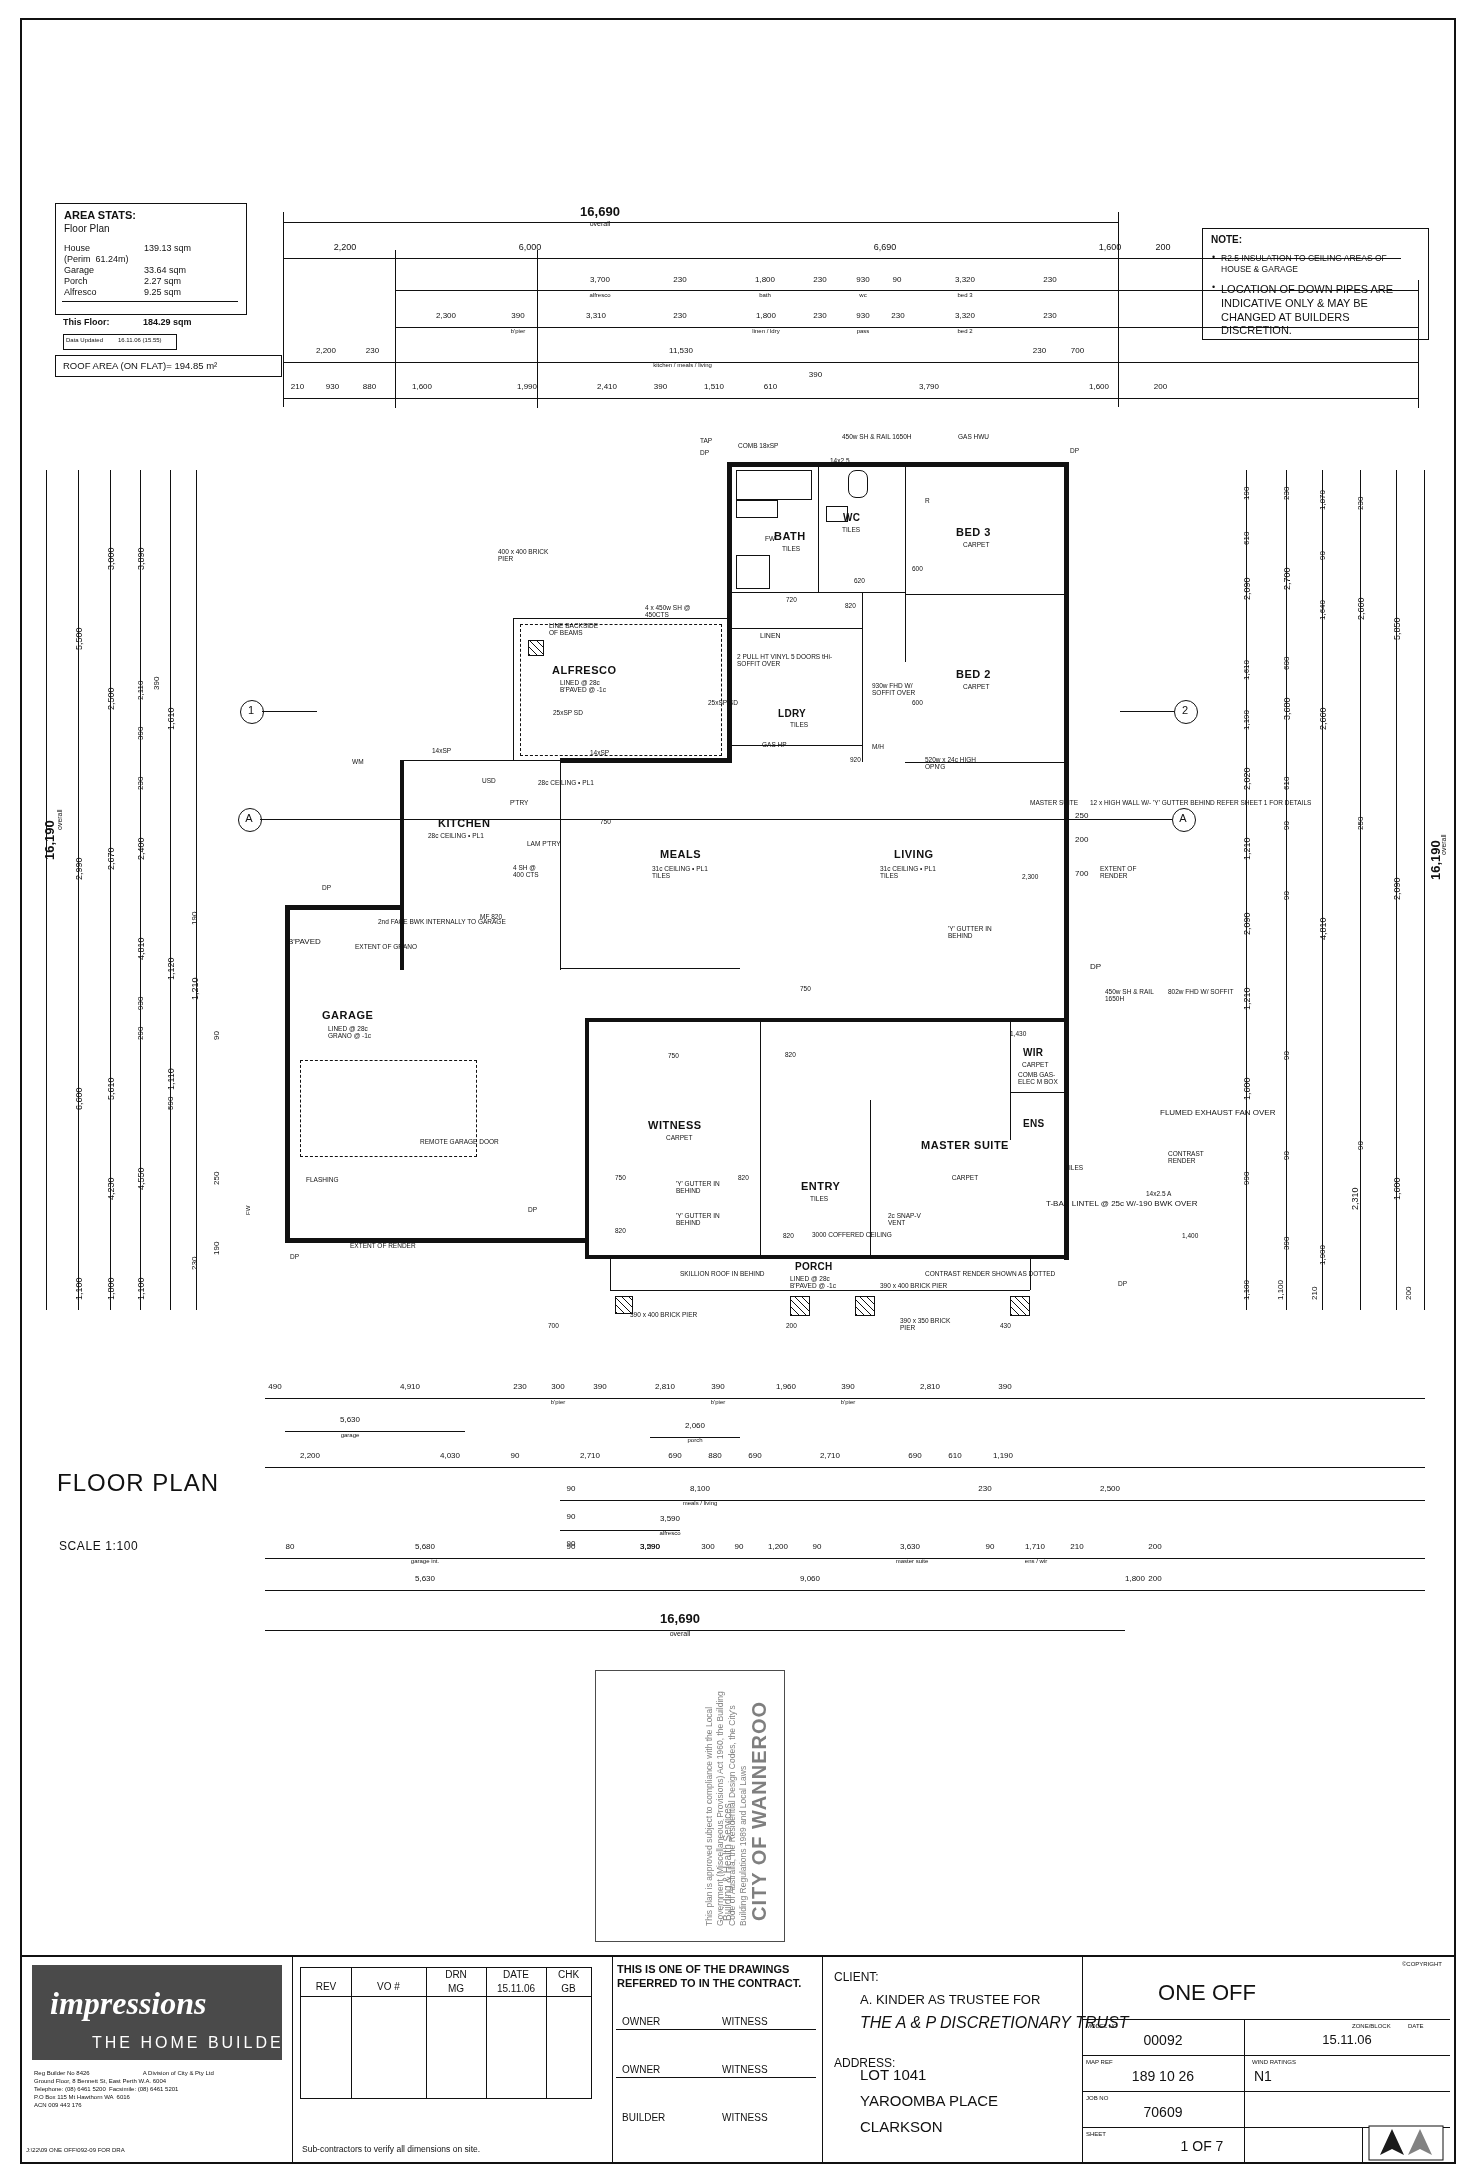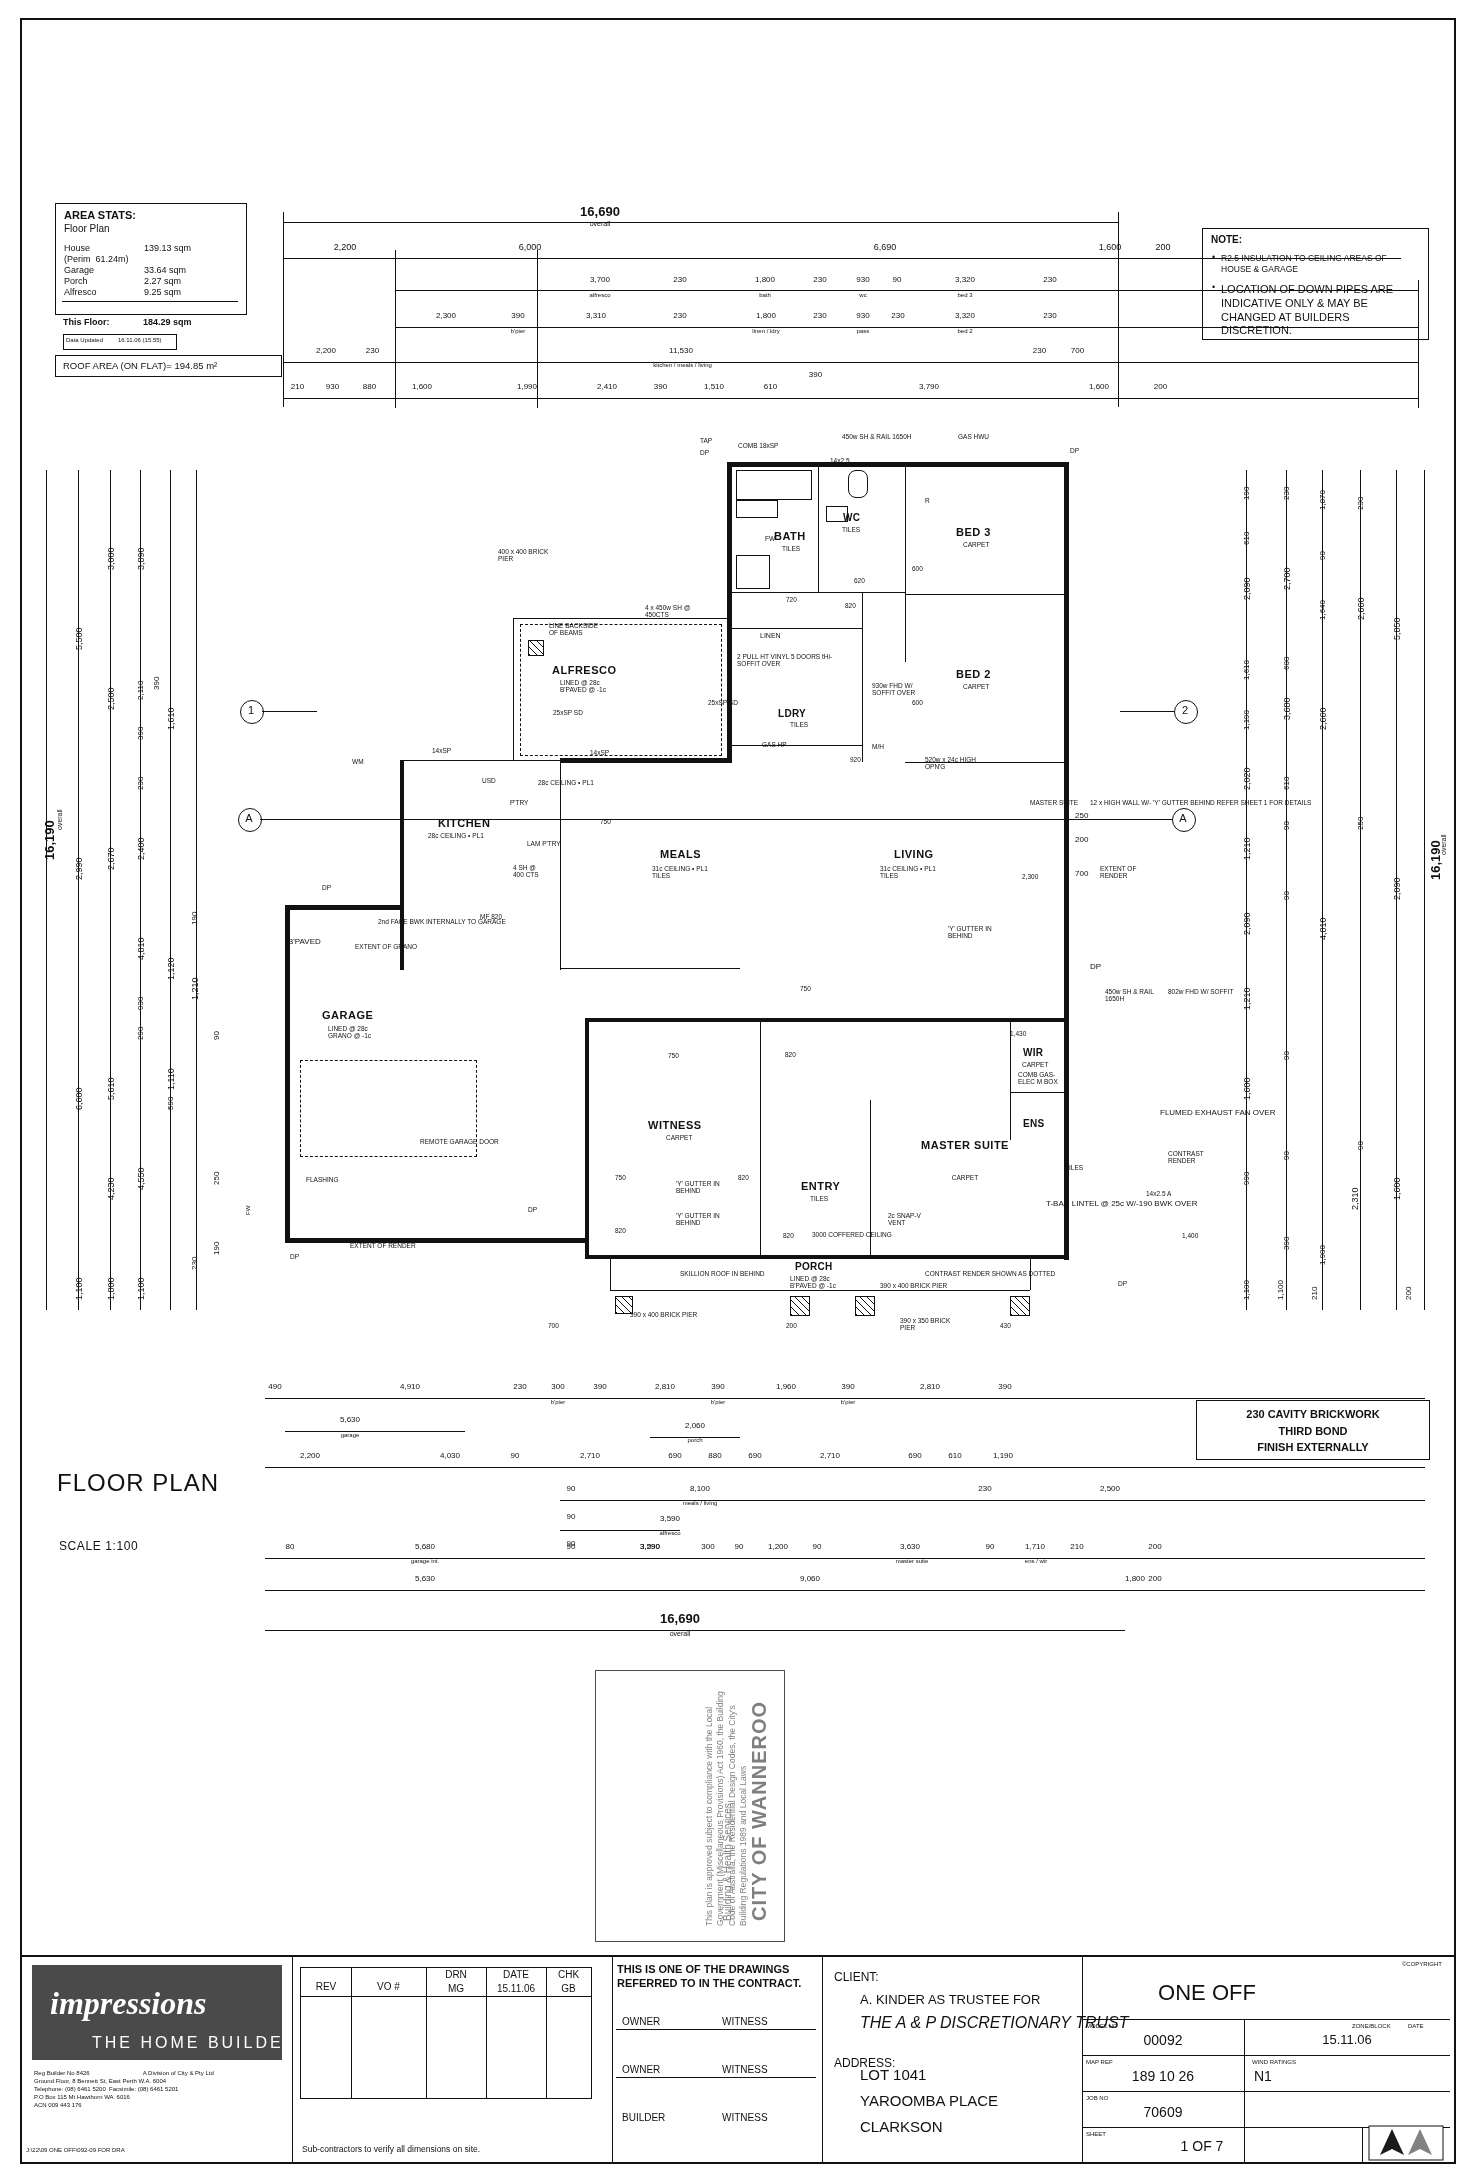--- a/index.html
+++ b/index.html
@@ -71,25 +71,20 @@
   </div>
 
   <div class="box" style="left:1202px;top:228px;width:225px;height:110px;">
     <div class="txt bold" style="left:8px;top:6px;font-size:10px;">NOTE:</div>
     <div class="txt noteboxT" style="left:18px;top:24px;width:195px;white-space:normal;font-size:8.5px;">R2.5 INSULATION TO CEILING AREAS OF HOUSE &amp; GARAGE</div>
     <div class="txt" style="left:9px;top:24px;font-size:9px;">•</div>
     <div class="txt noteboxT" style="left:18px;top:54px;width:198px;white-space:normal;font-size:11px;">LOCATION OF DOWN PIPES ARE INDICATIVE ONLY &amp; MAY BE CHANGED AT BUILDERS DISCRETION.</div>
     <div class="txt" style="left:9px;top:54px;font-size:9px;">•</div>
   </div>
 
-  <div class="box" style="left:1196px;top:1400px;width:232px;height:58px;">
-    <div class="txt c bold" style="left:0;top:8px;width:232px;font-size:11px;">230 CAVITY BRICKWORK</div>
-    <div class="txt c bold" style="left:0;top:25px;width:232px;font-size:11px;">THIRD BOND</div>
-    <div class="txt c bold" style="left:0;top:41px;width:232px;font-size:11px;">FINISH EXTERNALLY</div>
-  </div>
 
   <div class="txt" style="left:57px;top:1470px;font-size:24px;letter-spacing:1px;">FLOOR PLAN</div>
   <div class="txt" style="left:59px;top:1540px;font-size:12px;letter-spacing:.6px;">SCALE 1:100</div>
 
   <div class="txt c bold" style="left:500px;top:205px;width:200px;font-size:13px;">16,690</div>
   <div class="txt c" style="left:500px;top:220px;width:200px;font-size:7px;">overall</div>
   <div class="ln lnh" style="left:283px;top:222px;width:835px;"></div>
   <div class="ln lnv" style="left:283px;top:212px;height:20px;"></div>
   <div class="ln lnv" style="left:1118px;top:212px;height:20px;"></div>
 

